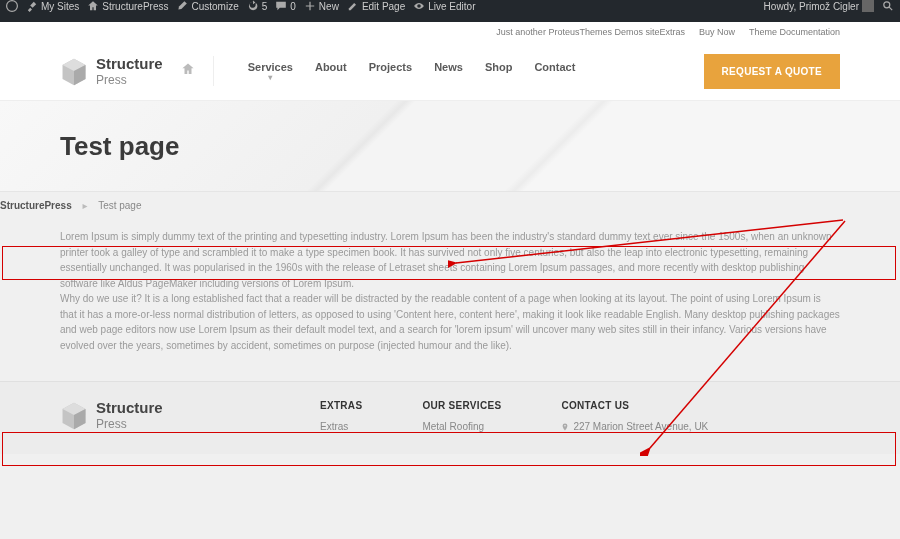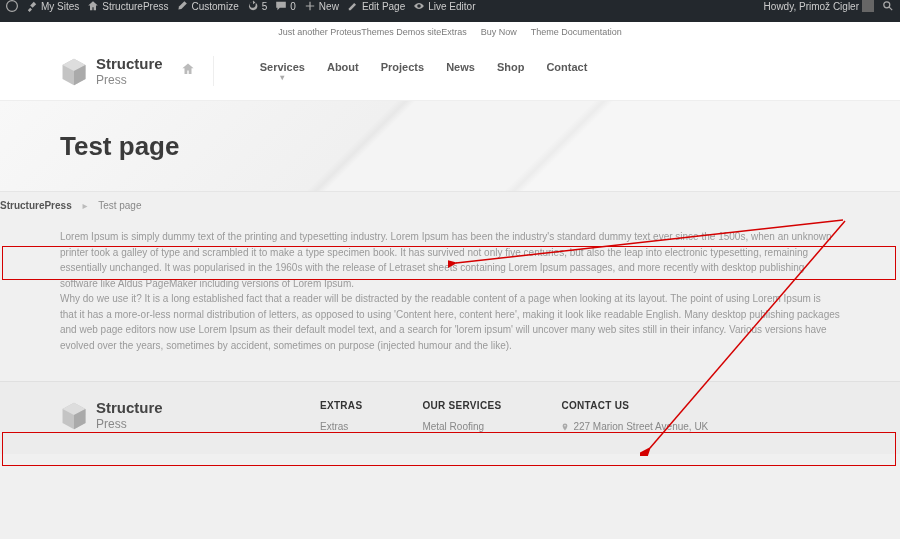--- a/index.html
+++ b/index.html
@@ -4,33 +4,33 @@
 <style>
 *{margin:0;padding:0;box-sizing:border-box;font-family:Arial,Helvetica,sans-serif}
 body{background:#f0f0f0;width:900px;height:539px;overflow:hidden;position:relative}
 
 .adminbar{height:22px;background:#23282d;color:#ccc;display:flex;align-items:flex-start;font-size:10px;padding:0 6px;justify-content:space-between}
 .adminbar .left,.adminbar .right{display:flex;align-items:center;gap:8px}
 .adminbar .item{display:flex;align-items:center;gap:3px;cursor:pointer}
 .adminbar .item svg{width:12px;height:12px;fill:#aaa}
 
 .topstrip{background:#fff;height:20px;display:flex;justify-content:center;font-size:9px;color:#7a7a7a}
-.topstrip .inner{width:780px;display:flex;justify-content:center;align-items:center}
+.topstrip .inner{width:780px;display:flex;justify-content:flex-end;align-items:center}
 .topstrip .links{display:flex;gap:14px}
 .topstrip .links span{cursor:pointer}
 
 .header{background:#fff;display:flex;justify-content:center}
 .header .inner{width:780px;display:flex;align-items:center;height:58px;gap:18px}
 .logo{display:flex;align-items:flex-end;gap:8px}
 .logo .mark{width:28px;height:30px}
 .logo .txt{line-height:1}
 .logo .txt b{font-size:15px;color:#444;display:block;font-weight:700}
 .logo .txt span{font-size:12px;color:#888}
 .homei{color:#bbb}
-.nav{display:flex;gap:22px;font-size:11px;font-weight:700;color:#5a5a5a;margin-left:28px;flex:1}
+.nav{display:flex;gap:22px;font-size:11px;font-weight:700;color:#5a5a5a;margin-left:16px;flex:1}
 .nav .ni{cursor:pointer;position:relative}
 .nav .ni .caret{display:block;text-align:center;font-size:8px;color:#aaa}
 .quote{background:#e8a33d;color:#fff;font-size:10px;font-weight:700;padding:12px 18px;letter-spacing:.3px;cursor:pointer}
 
 .hero{height:92px;background:linear-gradient(135deg,#f8f8f8 0%,#f0f0f0 40%,#e8e8e8 41%,#f4f4f4 42%,#f4f4f4 60%,#ececec 61%,#f6f6f6 62%);display:flex;justify-content:center;align-items:center;border-top:1px solid #eee;border-bottom:1px solid #e5e5e5}
 .hero .inner{width:780px}
 .hero h1{font-size:26px;font-weight:700;color:#3a3a3a}
 
 .bcwrap{display:flex;justify-content:flex-start;background:#f0f0f0;padding:8px 0}
 .bc{width:780px;font-size:10px;color:#888}
@@ -151,20 +151,21 @@
         </svg></div>
     <div style="width:1px;height:30px;background:#eee"></div>
     <div class="nav">
       <div class="ni"><span>Services</span><span class="caret">▾</span></div>
       <div class="ni"><span>About</span></div>
       <div class="ni"><span>Projects</span></div>
       <div class="ni"><span>News</span></div>
       <div class="ni"><span>Shop</span></div>
       <div class="ni"><span>Contact</span></div>
     </div>
+    <div class="quote">REQUEST A QUOTE</div>
   </div>
 </div>
 
 <div class="hero">
   <div class="inner">
       <h1>Test page</h1>
     </div>
 </div>
 
 <div class="bcwrap">

